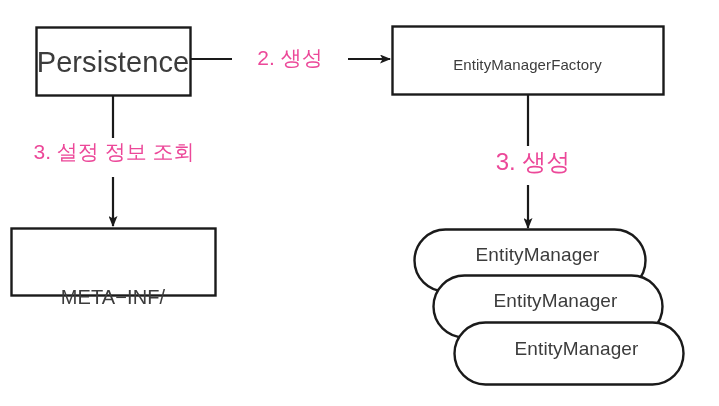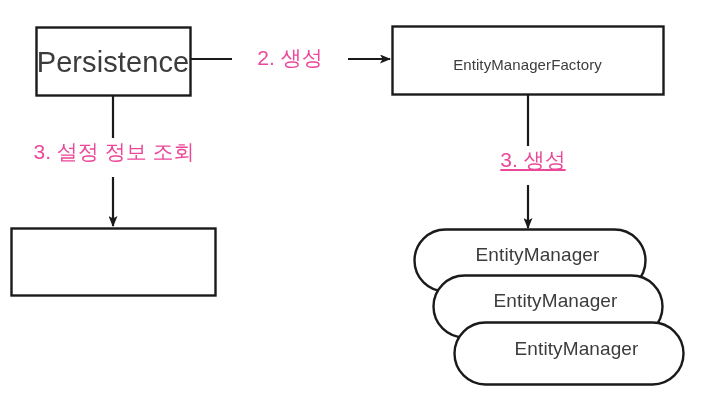--- a/index.html
+++ b/index.html
@@ -68,23 +68,22 @@
   
   #edge-label-2 {
     left: 232px; top: 44px; width: 108px; font-size: 21px;
     padding: 0 4px;
   }
   #edge-label-1 {
     left: 12px;  top: 138px; width: 196px; font-size: 21px;
     padding: 0 4px;
   }
   #edge-label-3 {
-    left: 476px; top: 146px; width: 106px; font-size: 21px;
+    left: 476px; top: 146px; width: 106px; font-size: 24px;
     padding: 0 4px;
-    text-decoration: underline;
   }
 </style>
 </head>
 <body>
 
 <div id="diagram-root">
 
   <svg id="diagram-svg" viewBox="0 0 719 406" xmlns="http://www.w3.org/2000/svg">
     <defs>
       <marker id="arrowhead" markerWidth="11" markerHeight="9" refX="10" refY="4.5" orient="auto" markerUnits="userSpaceOnUse">
@@ -112,20 +111,21 @@
 
     <line x1="528" y1="94" x2="528" y2="146" stroke="#1a1a1a" stroke-width="2.2"></line>
     <line x1="528" y1="185" x2="528" y2="228" stroke="#1a1a1a" stroke-width="2.2" marker-end="url(#arrowhead)"></line>
   </svg>
 
   <div class="node-label" id="label-persistence">Persistence</div>
 
   <div class="node-label" id="label-emf">EntityManagerFactory</div>
 
   <div class="node-label" id="label-metainf">
+    <div>META−INF/</div>
   </div>
 
   <div class="node-label label-em" id="label-em-0">EntityManager</div>
 
   <div class="node-label label-em" id="label-em-1">EntityManager</div>
 
   <div class="node-label label-em" id="label-em-2">EntityManager</div>
 
   <div class="edge-label" id="edge-label-2">2. 생성</div>
 

